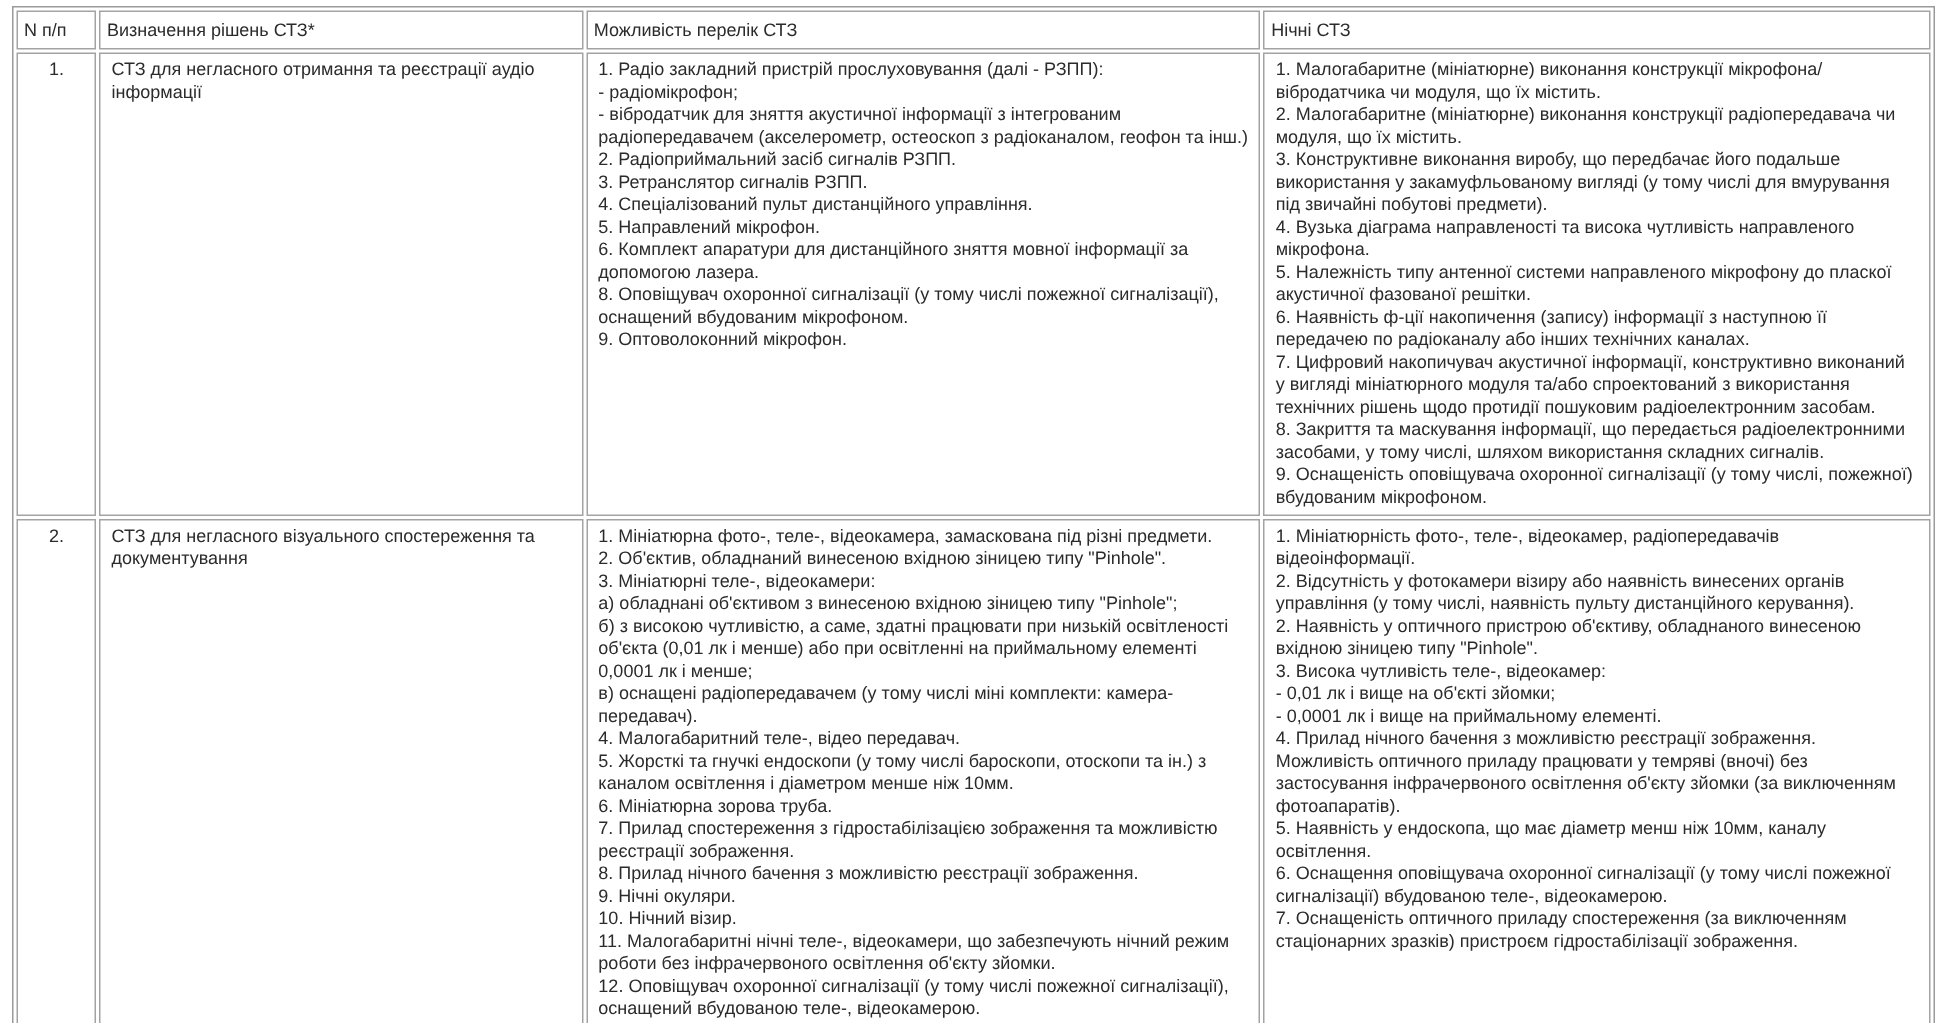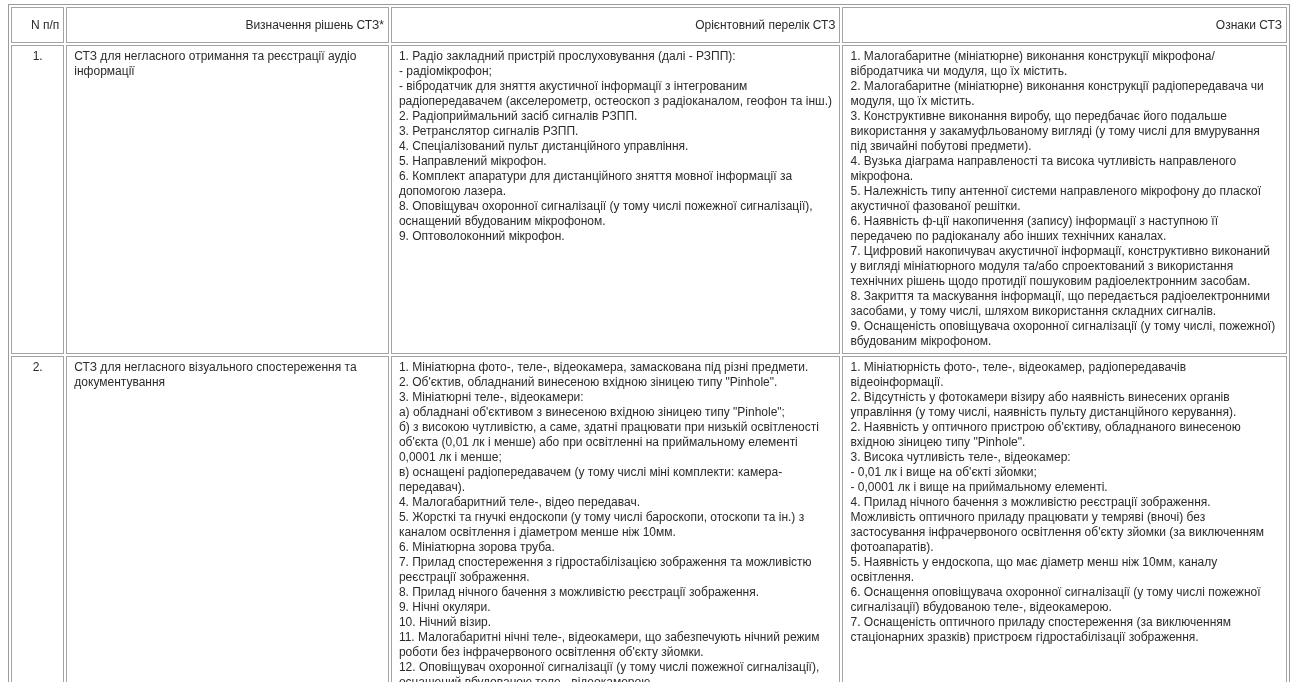--- a/index.html
+++ b/index.html
@@ -24,23 +24,23 @@
   }
   .doc-table th, .doc-table td {
     border: 1px solid #a3a3a3;
     vertical-align: top;
     box-sizing: border-box;
     padding: 3px 7px 4px 7px;
     background: #ffffff;
   }
   .doc-table th {
     font-weight: normal;
-    text-align: right;
+    text-align: left;
     vertical-align: middle;
-    height: 36px;
+    height: 26px;
     padding: 4px 4px;
   }
   td.cell-num {
     text-align: center;
   }
   td.cell-text {
     text-align: left;
     white-space: pre-line;
     word-wrap: break-word;
   }
@@ -56,22 +56,22 @@
   <colgroup>
     <col class="c-num">
     <col class="c-class">
     <col class="c-list">
     <col class="c-signs">
   </colgroup>
   <thead>
     <tr>
       <th>N п/п</th>
       <th>Визначення рішень СТЗ*</th>
-      <th>Орієнтовний перелік СТЗ</th>
-      <th>Ознаки СТЗ</th>
+      <th>Можливість перелік СТЗ</th>
+      <th>Нічні СТЗ</th>
     </tr>
   </thead>
   <tbody>
     <tr>
       <td class="cell-num">1.</td>
       <td class="cell-text">СТЗ для негласного отримання та реєстрації аудіо інформації</td>
       <td class="cell-text">1. Радіо закладний пристрій прослуховування (далі - РЗПП):
 - радіомікрофон;
 - вібродатчик для зняття акустичної інформації з інтегрованим радіопередавачем (акселерометр, остеоскоп з радіоканалом, геофон та інш.)
 2. Радіоприймальний засіб сигналів РЗПП.

